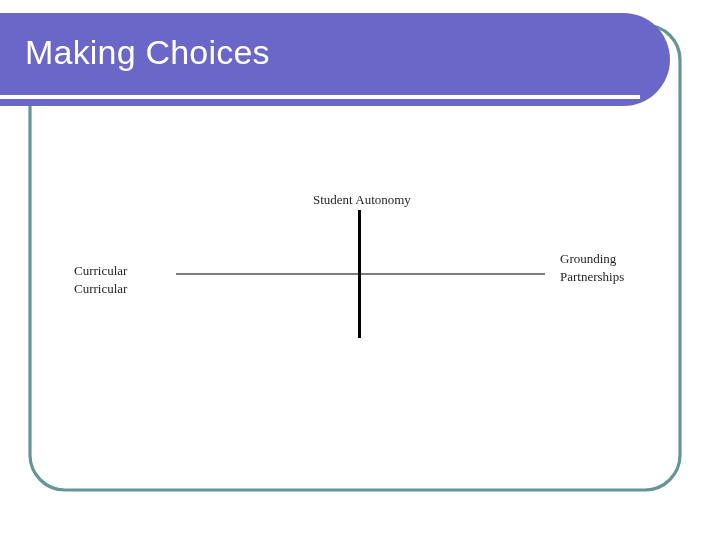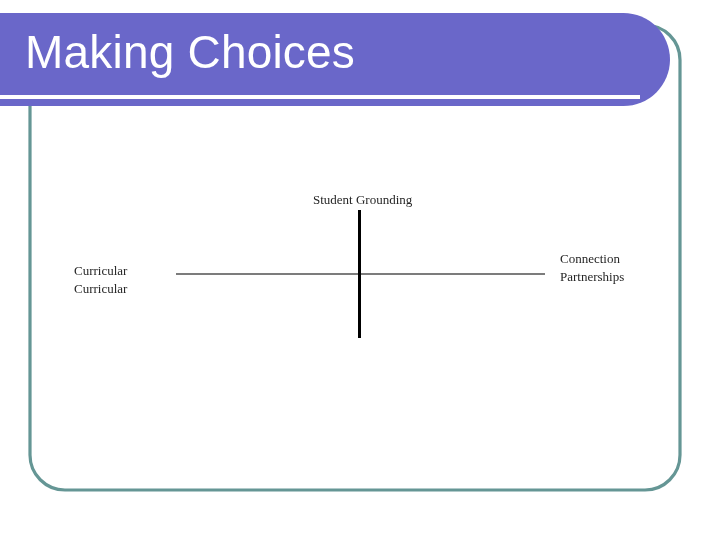--- a/index.html
+++ b/index.html
@@ -50,21 +50,21 @@
     height: 4px;
     background: #ffffff;
   }
   #title-text {
     position: absolute;
     left: 25px;
     top: 31px;
     width: 600px;
     color: #ffffff;
     font-family: "Liberation Sans", sans-serif;
-    font-size: 46px;
+    font-size: 34px;
     font-weight: normal;
     line-height: 42px;
     letter-spacing: 0.2px;
     white-space: nowrap;
   }
 
   
   #diagram {
     position: absolute;
     left: 0;
@@ -134,28 +134,28 @@
 
   <div id="title-banner"></div>
   <div id="title-banner-stripe"></div>
   <div id="title-text">Making Choices</div>
 
   <div id="diagram">
 
     <div id="axis-horizontal"></div>
     <div id="axis-vertical"></div>
 
-    <div class="diagram-label" id="label-top">Student Grounding</div>
+    <div class="diagram-label" id="label-top">Student Autonomy</div>
 
 
     <div class="diagram-label" id="label-left">
       <span class="label-line">Curricular</span>
       <span class="label-line">Curricular</span>
     </div>
 
     <div class="diagram-label" id="label-right">
-      <span class="label-line">Connection</span>
+      <span class="label-line">Grounding</span>
       <span class="label-line">Partnerships</span>
     </div>
 
   </div>
 
 </div>
 
 </body></html>

